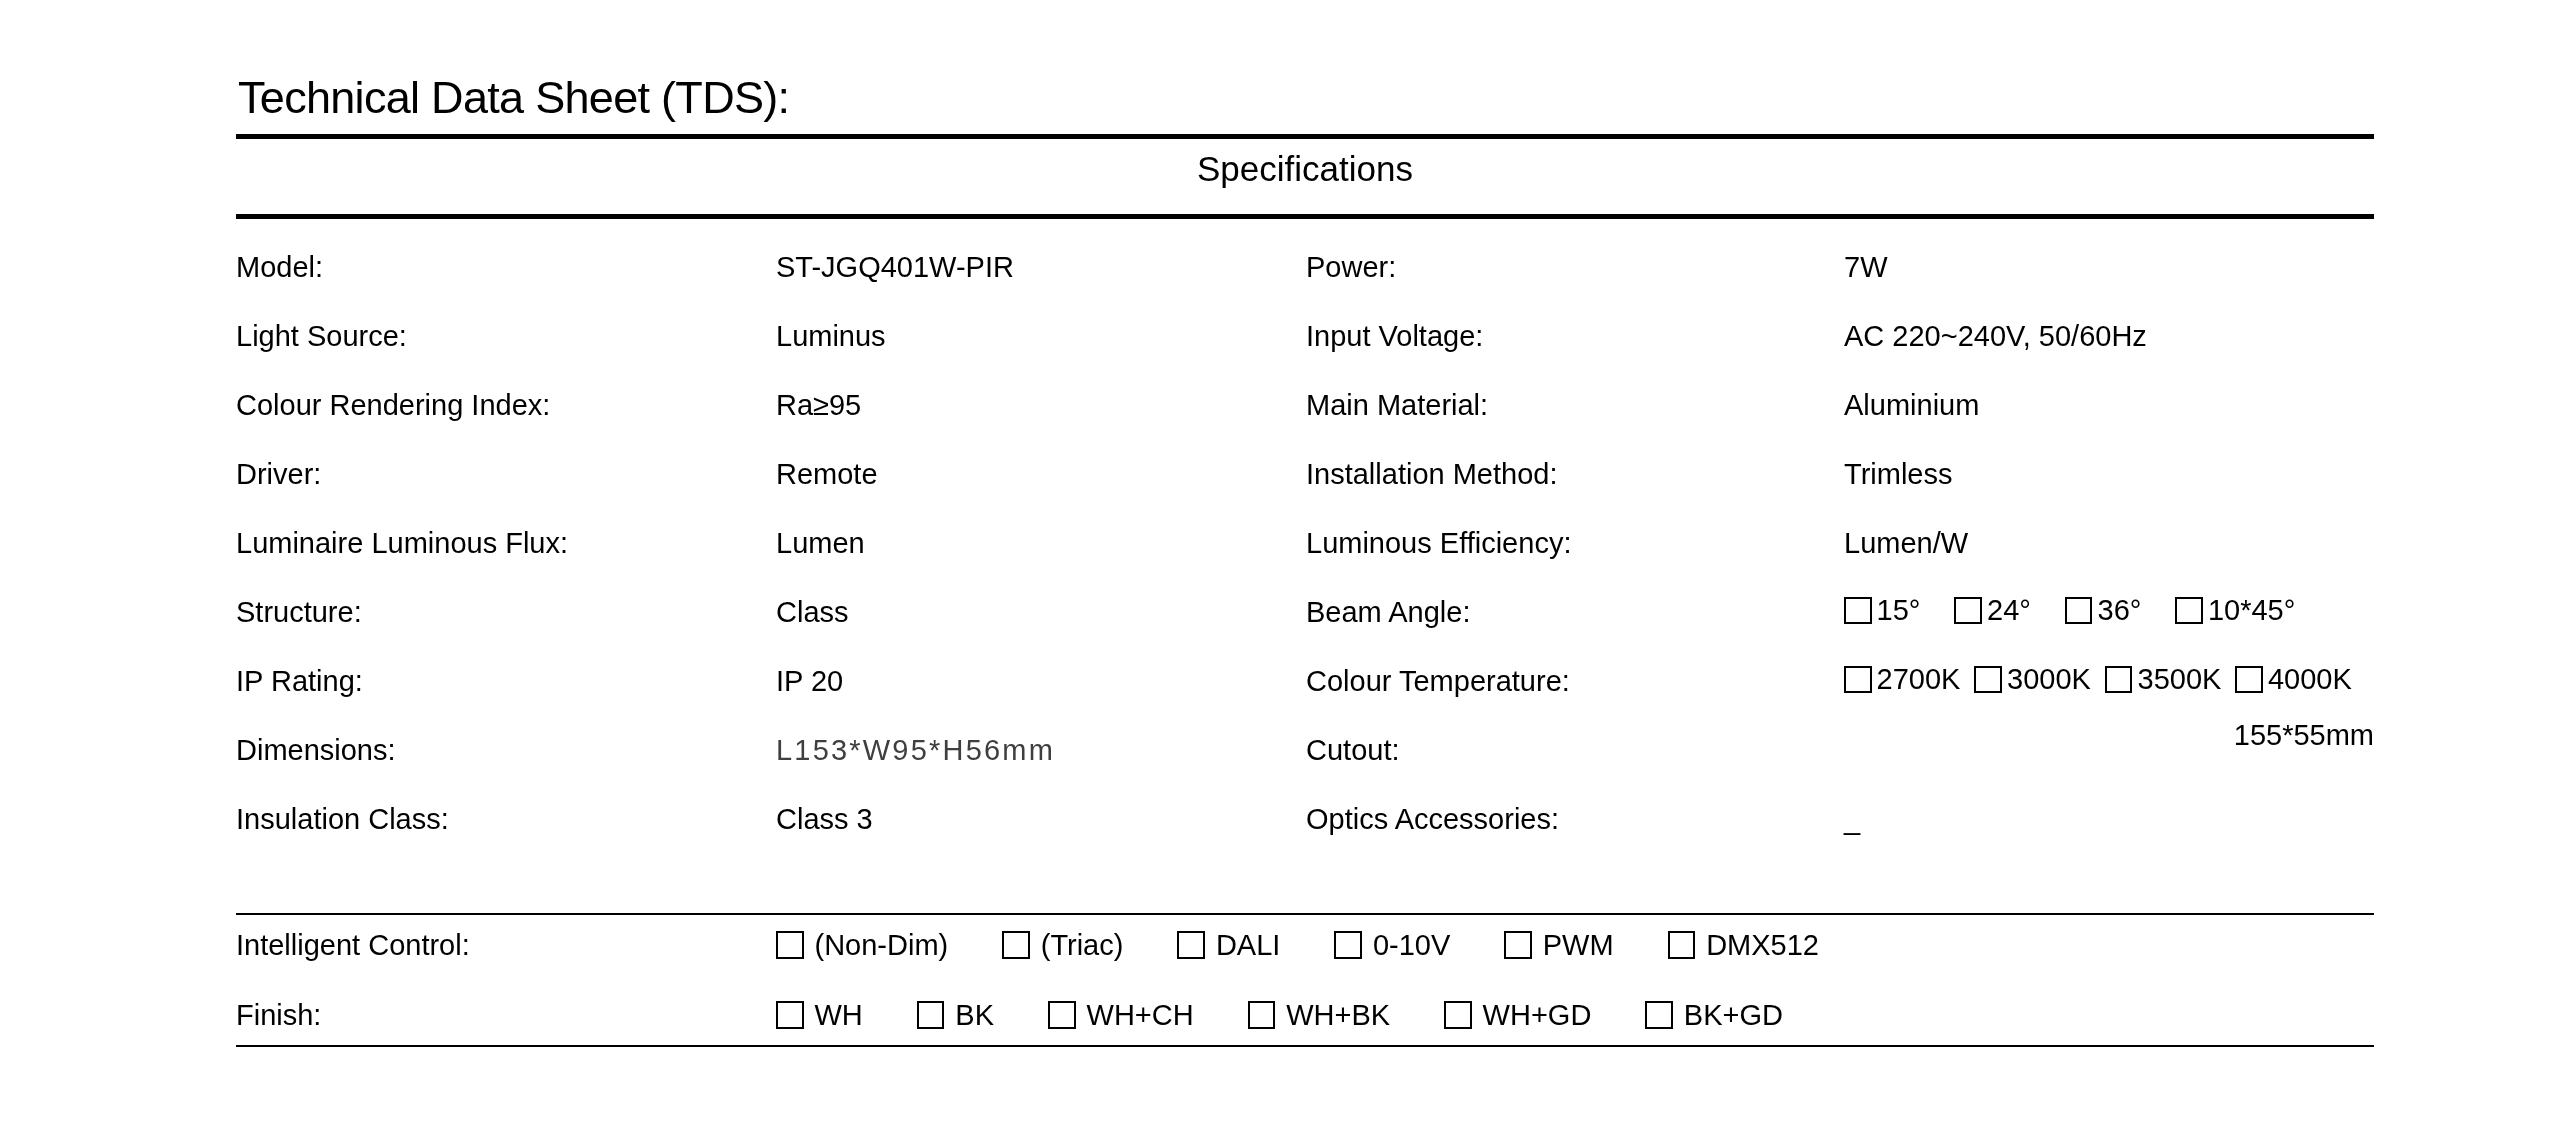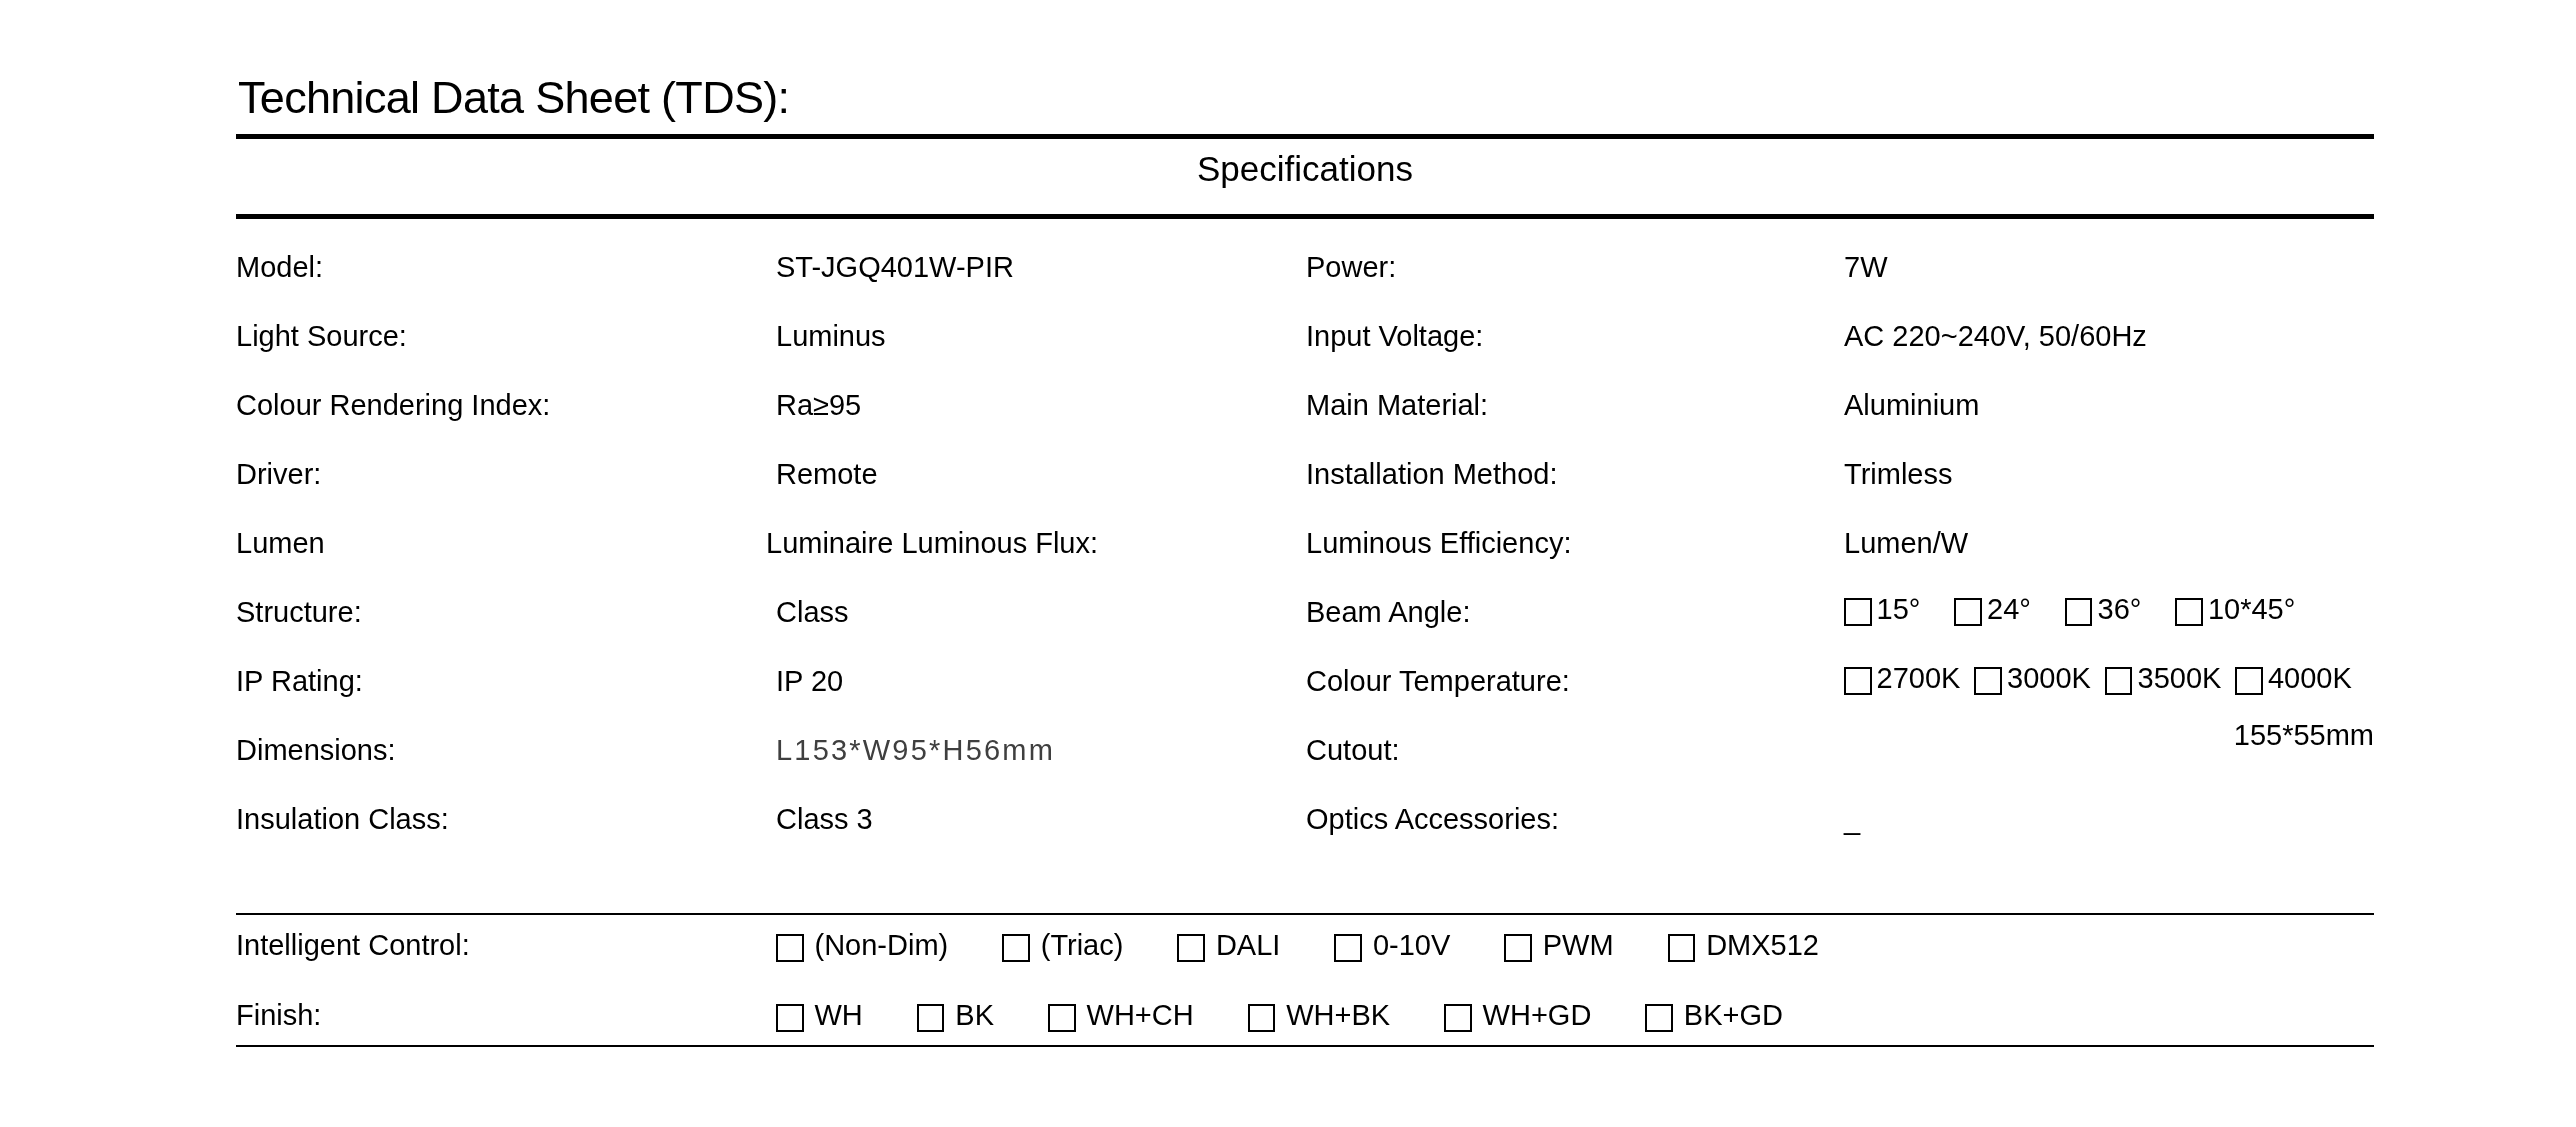--- a/index.html
+++ b/index.html
@@ -38,21 +38,21 @@
   .c-value1{width:530px;flex:0 0 auto;}
   .c-label2{width:538px;flex:0 0 auto;}
   .c-value2{flex:1 1 auto;}
 
   .dim{color:#3f3f3f;letter-spacing:2.2px;}
   .raised{position:relative;top:-14.7px;text-align:right;}
 
   .opts{display:inline-flex;align-items:center;gap:17.6px;}
   #spec-rows .spec-row:nth-child(6) .opts{gap:34px;}
   #spec-rows .spec-row:nth-child(7) .opts{gap:14px;}
-  .opt{display:inline-flex;align-items:flex-end;white-space:nowrap;}
+  .opt{display:inline-flex;align-items:center;white-space:nowrap;}
   .checkbox{
     display:inline-block;width:23.5px;height:23.5px;
     border:2.2px solid #000;background:#fff;
     margin-right:5.1px;flex:0 0 auto;
   }
 
   #control-rows{position:absolute;left:220px;top:910px;width:2138px;}
   .control-row{display:flex;align-items:center;height:70px;font-size:29px;}
   .control-row .c-label1{width:540px;flex:0 0 auto;}
   .control-row .opts{gap:54px;}
@@ -90,22 +90,22 @@
         <div class="cell c-label2">Main Material:</div>
         <div class="cell c-value2">Aluminium</div>
       </div>
       <div class="spec-row">
         <div class="cell c-label1">Driver:</div>
         <div class="cell c-value1">Remote</div>
         <div class="cell c-label2">Installation Method:</div>
         <div class="cell c-value2">Trimless</div>
       </div>
       <div class="spec-row">
+        <div class="cell c-label1">Luminaire Luminous Flux:</div>
         <div class="cell c-value1">Lumen</div>
-        <div class="cell c-label1">Luminaire Luminous Flux:</div>
         <div class="cell c-label2">Luminous Efficiency:</div>
         <div class="cell c-value2">Lumen/W</div>
       </div>
       <div class="spec-row">
         <div class="cell c-label1">Structure:</div>
         <div class="cell c-value1">Class</div>
         <div class="cell c-label2">Beam Angle:</div>
         <div class="cell c-value2"><span class="opts">
             <span class="opt">
               <span class="checkbox"></span>

